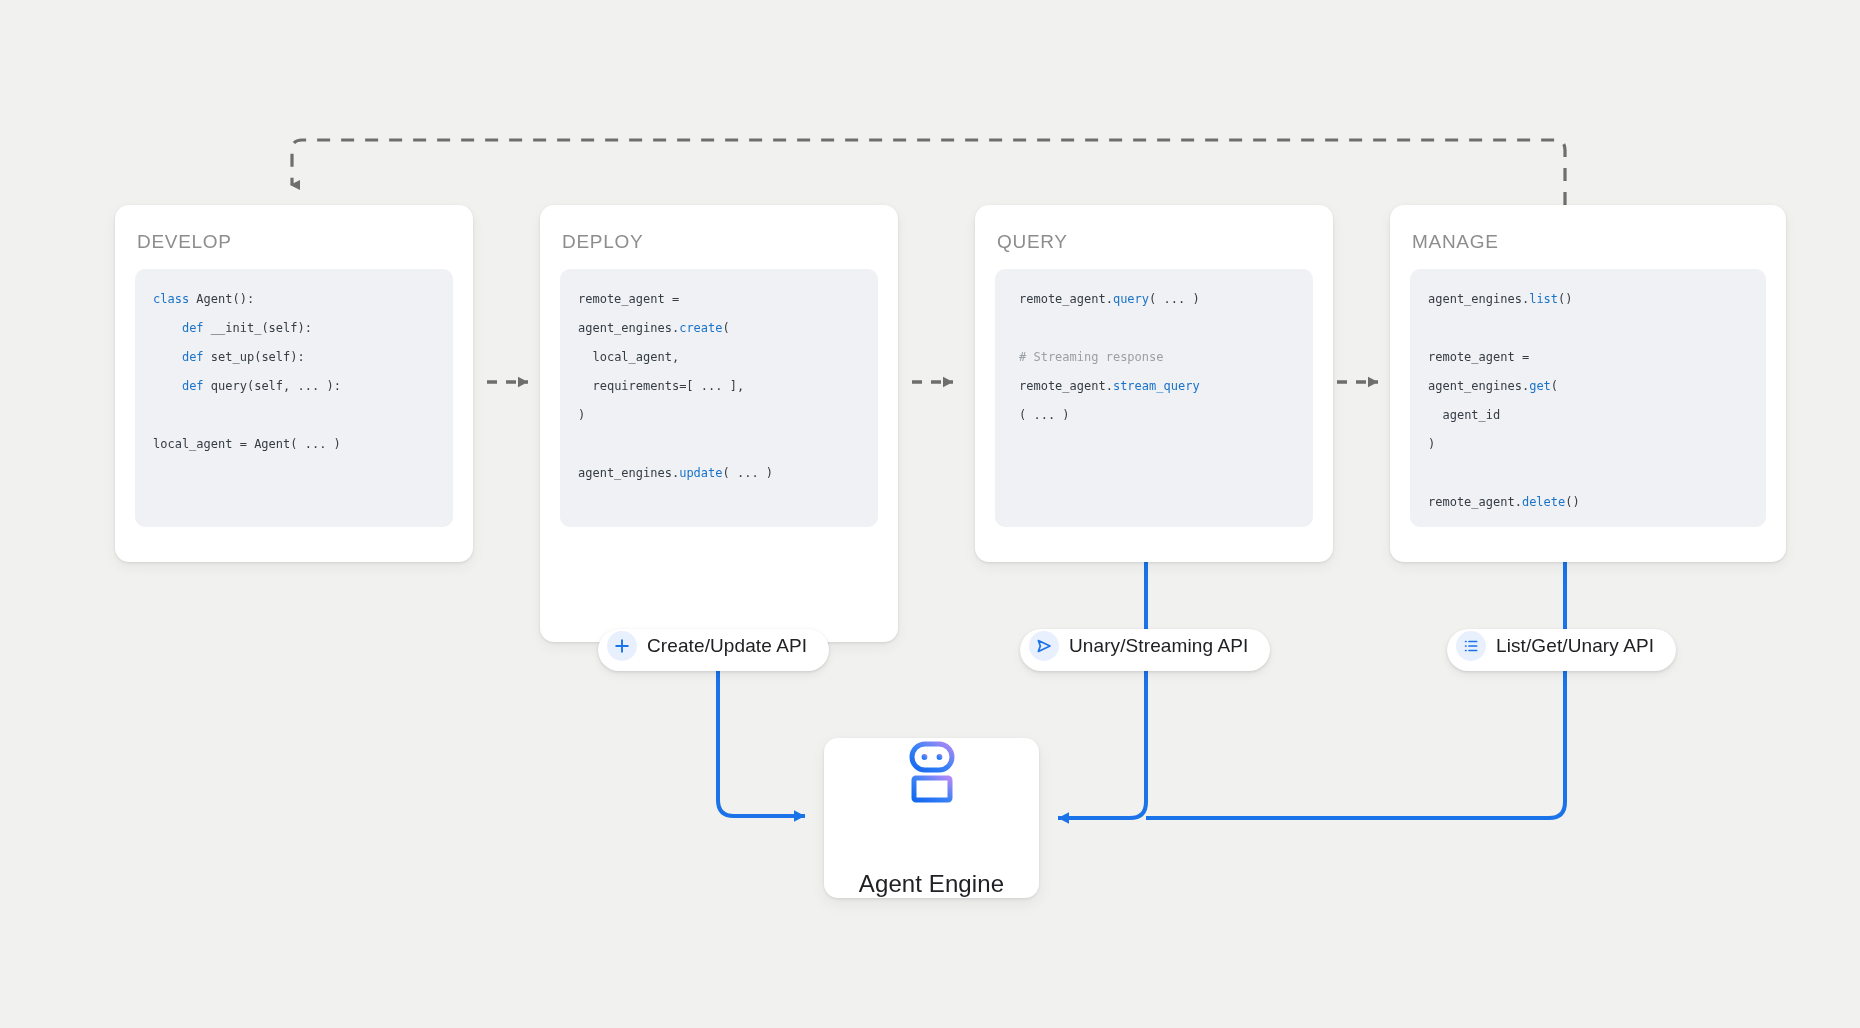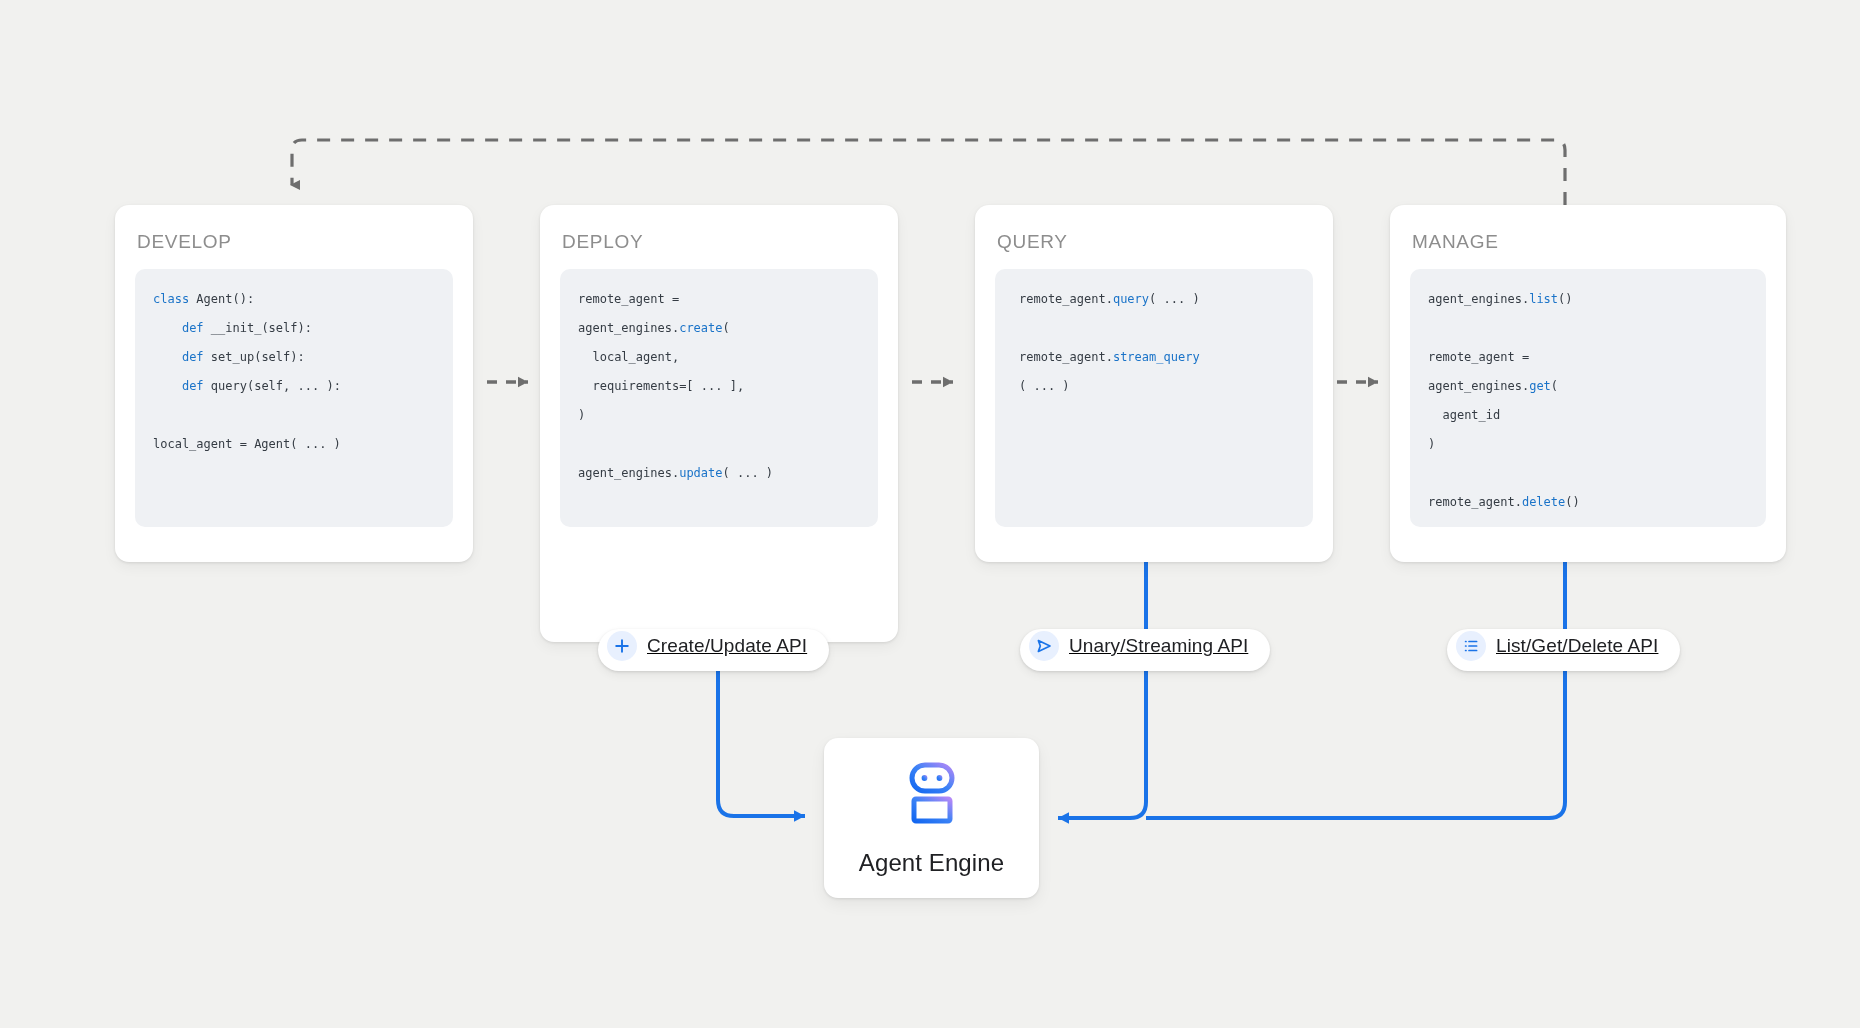--- a/index.html
+++ b/index.html
@@ -51,42 +51,41 @@
     height: 42px;
     display: flex;
     align-items: center;
     gap: 10px;
     background: #ffffff;
     border-radius: 24px;
     padding: 0 22px 8px 9px;
     box-shadow: 0 1px 3px rgba(0,0,0,0.12), 0 4px 10px rgba(0,0,0,0.06);
     box-sizing: border-box;
     white-space: nowrap;
-    text-decoration: underline;
   }
   .pill-ico {
     width: 30px; height: 30px; border-radius: 50%;
     background: #e8f0fe;
     display: flex; align-items: center; justify-content: center;
     flex: 0 0 auto;
   }
   .pill-label {
     font-size: 19px;
     color: #202124;
     letter-spacing: 0.1px;
   }
 
   
   #agent-engine-card {
     position: absolute;
     background: #ffffff;
     border-radius: 14px;
     box-shadow: 0 1px 3px rgba(0,0,0,0.10), 0 6px 16px rgba(0,0,0,0.06);
     display: flex; flex-direction: column;
-    align-items: center; justify-content: center;
+    align-items: center; justify-content: space-between;
     gap: 16px;
     box-sizing: border-box;
   }
   #agent-engine-card .ae-label {
     font-size: 24px;
     color: #202124;
     letter-spacing: 0.1px;
   }
 </style>
 </head>
@@ -133,21 +132,21 @@
     <div class="code-box" id="code-develop" style="height:258px;"><div><span class="kw">class </span><span>Agent():</span></div><div><span class="kw">    def </span><span>__init_(self):</span></div><div><span class="kw">    def </span><span>set_up(self):</span></div><div><span class="kw">    def </span><span>query(self, ... ):</span></div><div>&nbsp;</div><div><span>local_agent = Agent( ... )</span></div></div>
   </div>
 
   <div class="stage-card" id="card-deploy" style="left:540px; top:205px; width:358px; height:437px;">
     <div class="stage-title">DEPLOY</div>
     <div class="code-box" id="code-deploy" style="height:258px;"><div><span>remote_agent =</span></div><div><span>agent_engines.</span><span class="fn">create</span><span>(</span></div><div><span>  local_agent,</span></div><div><span>  requirements=[ ... ],</span></div><div><span>)</span></div><div>&nbsp;</div><div><span>agent_engines.</span><span class="fn">update</span><span>( ... )</span></div></div>
   </div>
 
   <div class="stage-card" id="card-query" style="left:965px; top:205px; width:358px; height:357px;margin-left:10px;">
     <div class="stage-title">QUERY</div>
-    <div class="code-box" id="code-query" style="height:258px;padding-left:24px;"><div><span>remote_agent.</span><span class="fn">query</span><span>( ... )</span></div><div>&nbsp;</div><div><span>remote_agent.</span><span class="fn">stream_query</span></div><div><span>( ... )</span></div></div>
+    <div class="code-box" id="code-query" style="height:258px;padding-left:24px;"><div><span>remote_agent.</span><span class="fn">query</span><span>( ... )</span></div><div>&nbsp;</div><div><span class="cmt"># Streaming response</span></div><div><span>remote_agent.</span><span class="fn">stream_query</span></div><div><span>( ... )</span></div></div>
   </div>
 
   <div class="stage-card" id="card-manage" style="left:1390px; top:205px; width:396px; height:357px;">
     <div class="stage-title">MANAGE</div>
     <div class="code-box" id="code-manage" style="height:258px;"><div><span>agent_engines.</span><span class="fn">list</span><span>()</span></div><div>&nbsp;</div><div><span>remote_agent =</span></div><div><span>agent_engines.</span><span class="fn">get</span><span>(</span></div><div><span>  agent_id</span></div><div><span>)</span></div><div>&nbsp;</div><div><span>remote_agent.</span><span class="fn">delete</span><span>()</span></div></div>
   </div>
 
   <div class="api-pill" style="left:598px; top:629px;">
     <span class="pill-ico">
       <svg width="18" height="18" viewBox="0 0 18 18">
@@ -172,21 +171,21 @@
         <g stroke="#1a73e8" stroke-width="1.7" stroke-linecap="round">
           <path d="M7 4.5 H14.6"></path>
             <path d="M7 9 H14.6"></path>
             <path d="M7 13.5 H14.6"></path>
           <path d="M3.6 4.5 H4.0"></path>
             <path d="M3.6 9 H4.0"></path>
             <path d="M3.6 13.5 H4.0"></path>
         </g>
       </svg>
     </span>
-    <span class="pill-label">List/Get/Delete API</span>
+    <span class="pill-label">List/Get/Unary API</span>
   </div>
 
   <div id="agent-engine-card" style="left:824px; top:738px; width:215px; height:160px;">
     <span>
       <svg width="76" height="70" viewBox="0 0 76 70">
         <rect x="18" y="6" width="40" height="26" rx="13" ry="13" fill="none" stroke="url(#robotGrad)" stroke-width="5"></rect>
         <circle cx="30.5" cy="19" r="2.9" fill="url(#robotGrad)"></circle>
         <circle cx="45.5" cy="19" r="2.9" fill="url(#robotGrad)"></circle>
         <rect x="20" y="40" width="36" height="22" rx="2" ry="2" fill="none" stroke="url(#robotGrad)" stroke-width="5"></rect>
       </svg>

